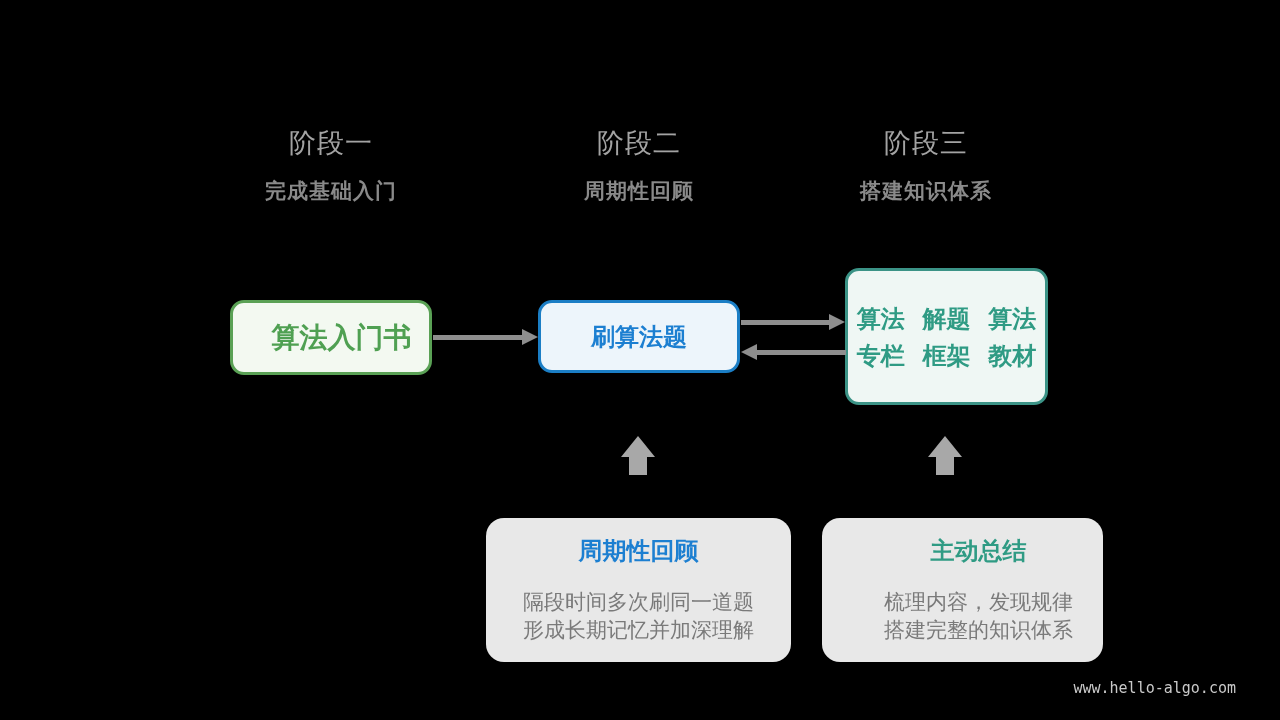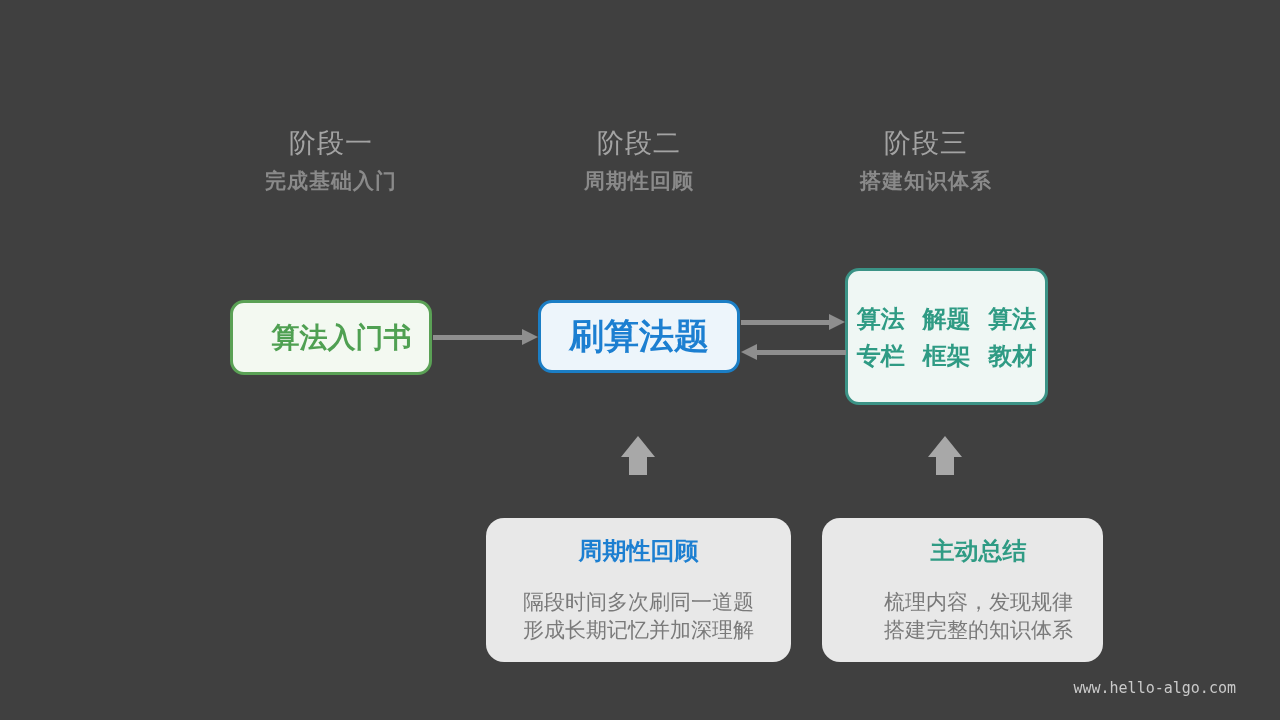--- a/index.html
+++ b/index.html
@@ -5,37 +5,37 @@
   html, body {
     margin: 0;
     padding: 0;
     background: #ffffff;
     font-family: "Liberation Sans", "DejaVu Sans", sans-serif;
   }
   .canvas {
     position: relative;
     width: 1280px;
     height: 720px;
-    background: #404040;
+    background: #000000;
     overflow: hidden;
   }
 
   
   .stage-header { position: absolute; top: 126px; width: 300px; text-align: center; }
   .stage-header.col1 { left: 181px; }
   .stage-header.col2 { left: 489px; }
   .stage-header.col3 { left: 776px; }
   .stage-title {
     font-size: 27px;
     line-height: 34px;
     color: #a3a3a3;
     letter-spacing: 1px;
   }
   .stage-subtitle {
-    margin-top: 6px;
+    margin-top: 16px;
     font-size: 21px;
     line-height: 30px;
     font-weight: bold;
     color: #8a8a8a;
     letter-spacing: 1px;
   }
 
   
   .node {
     position: absolute;
@@ -54,21 +54,21 @@
     background: #f3f9f1;
     color: #4fa052;
     font-size: 28px;
     padding-left: 21px;
   }
   .node-blue {
     left: 538px; top: 300px; width: 202px; height: 73px;
     border: 3px solid #1b7ec5;
     background: #edf5fb;
     color: #1c7fd1;
-    font-size: 35px;
+    font-size: 24px;
   }
   .node-teal {
     left: 845px; top: 268px; width: 203px; height: 137px;
     border: 3px solid #3b9386;
     background: #eff7f4;
     color: #2f9b84;
     font-size: 24px;
     line-height: 37px;
   }
 

